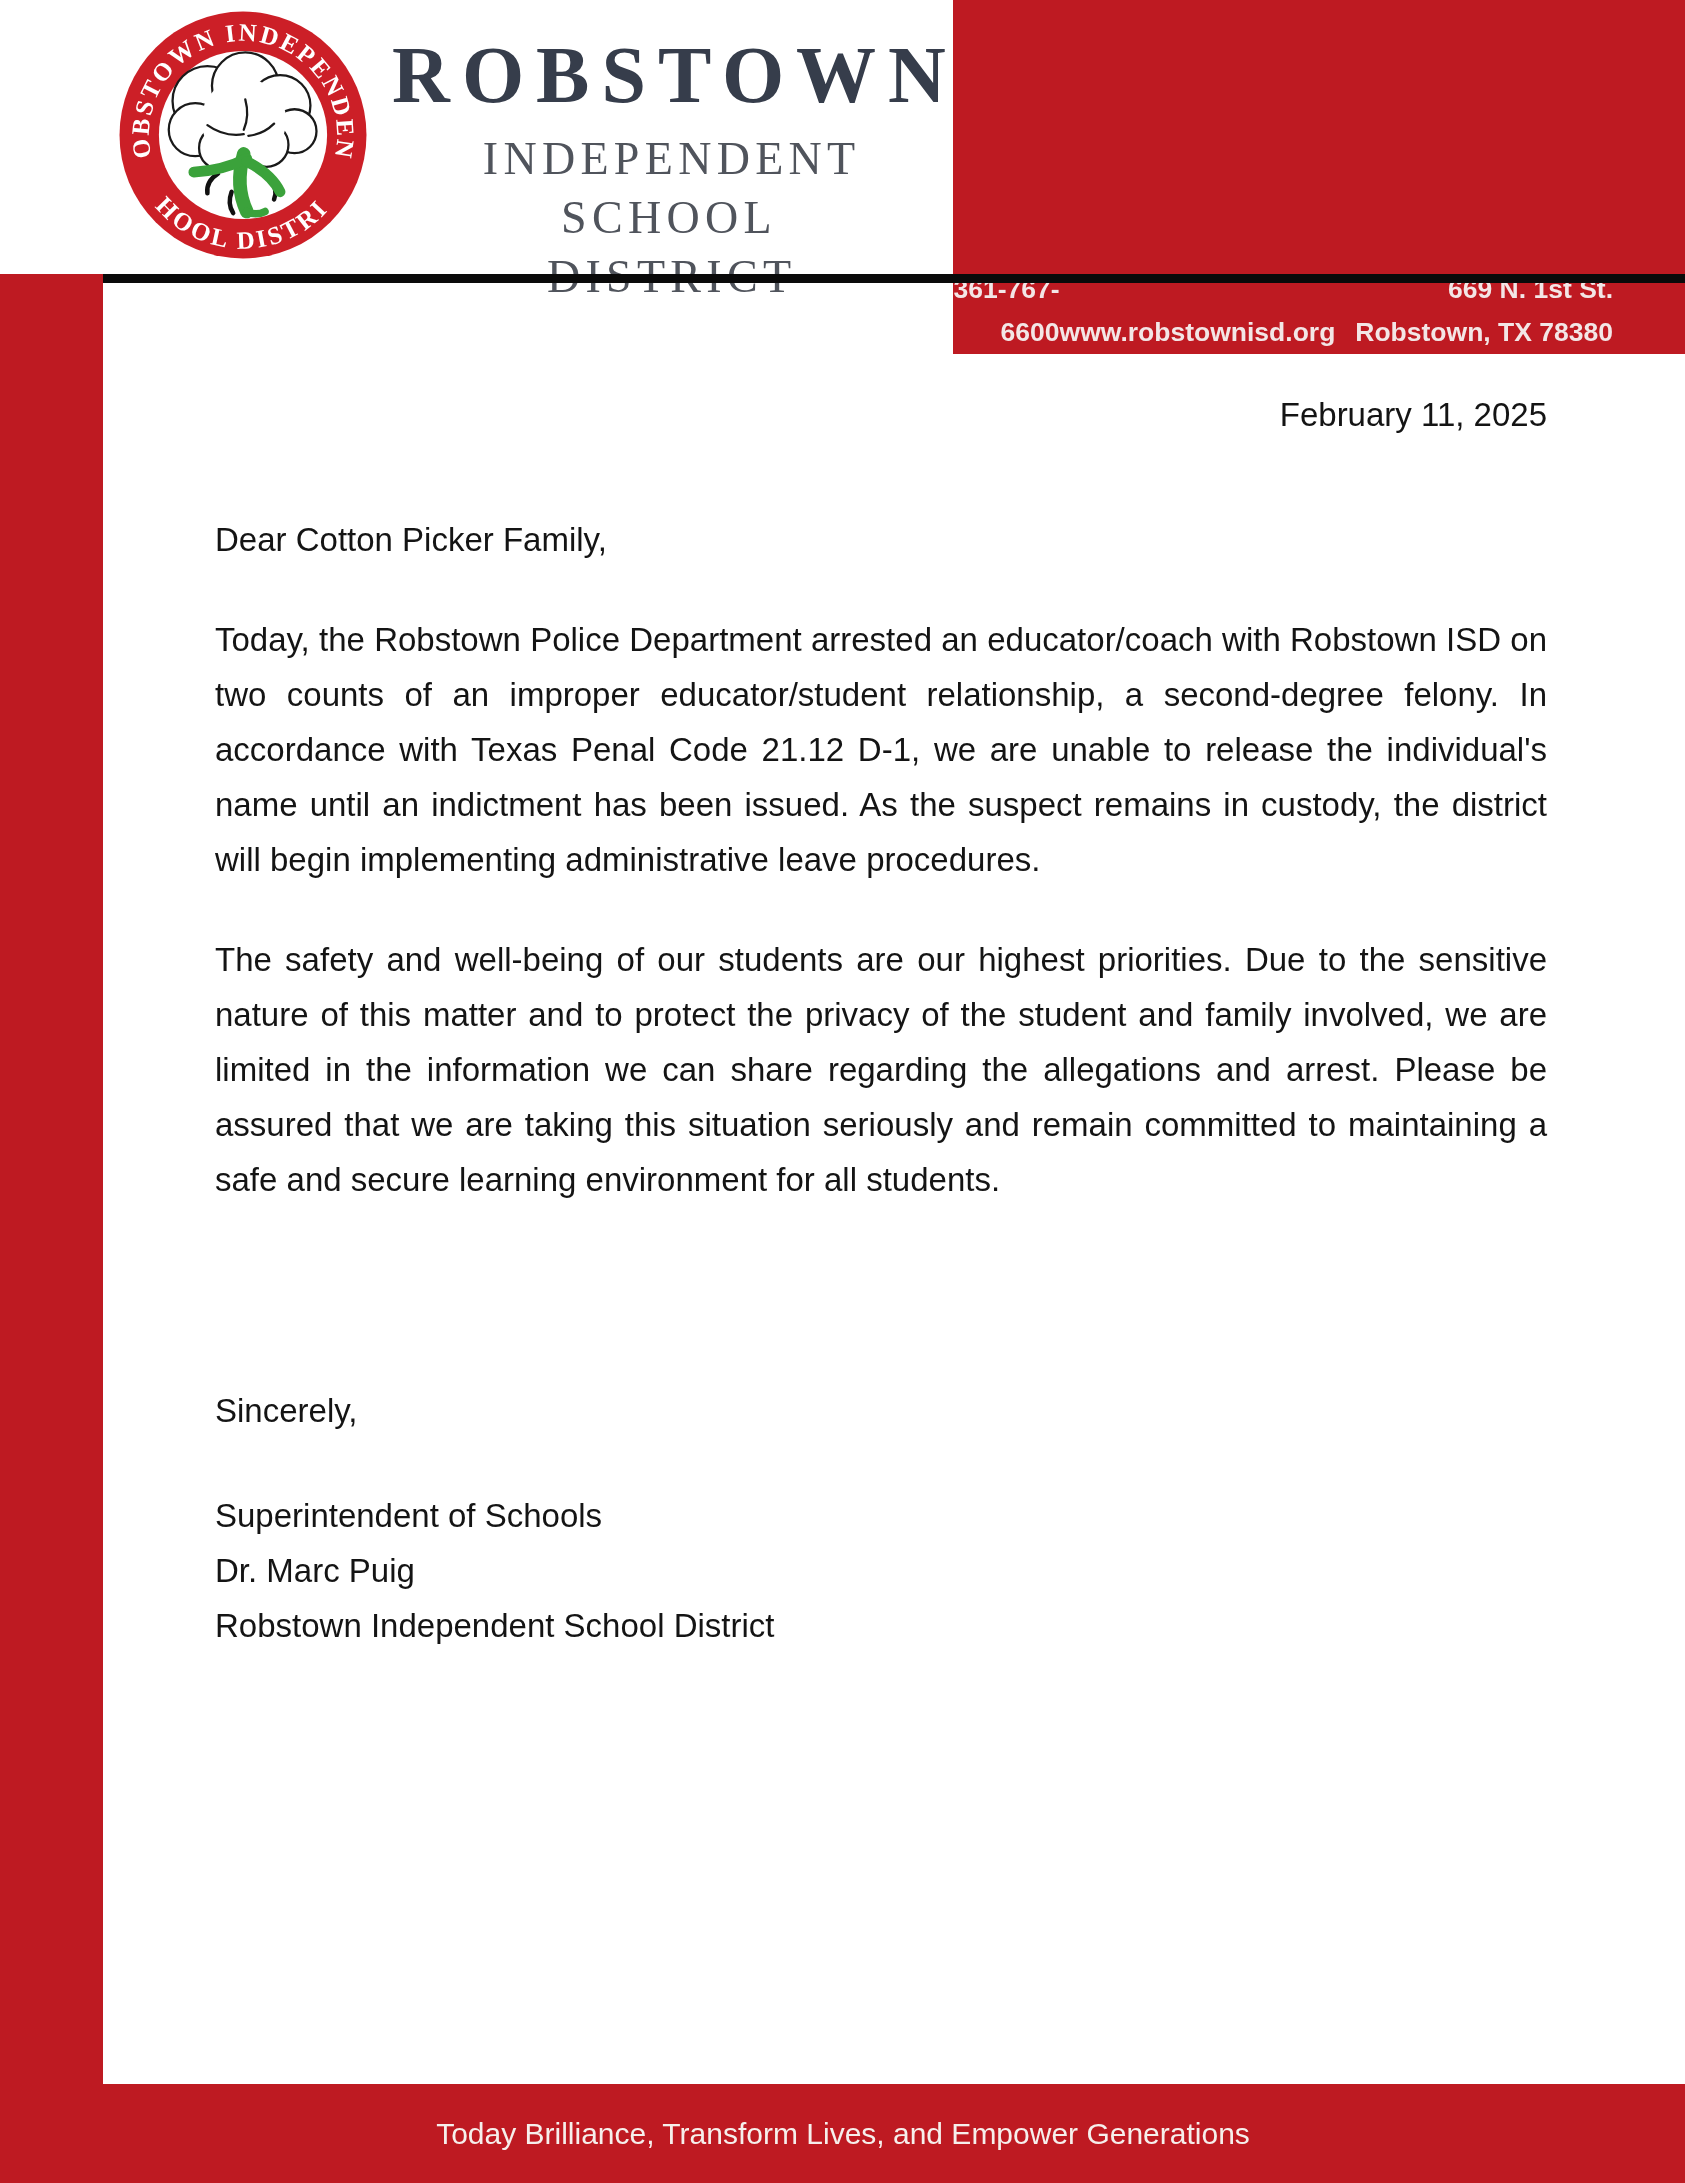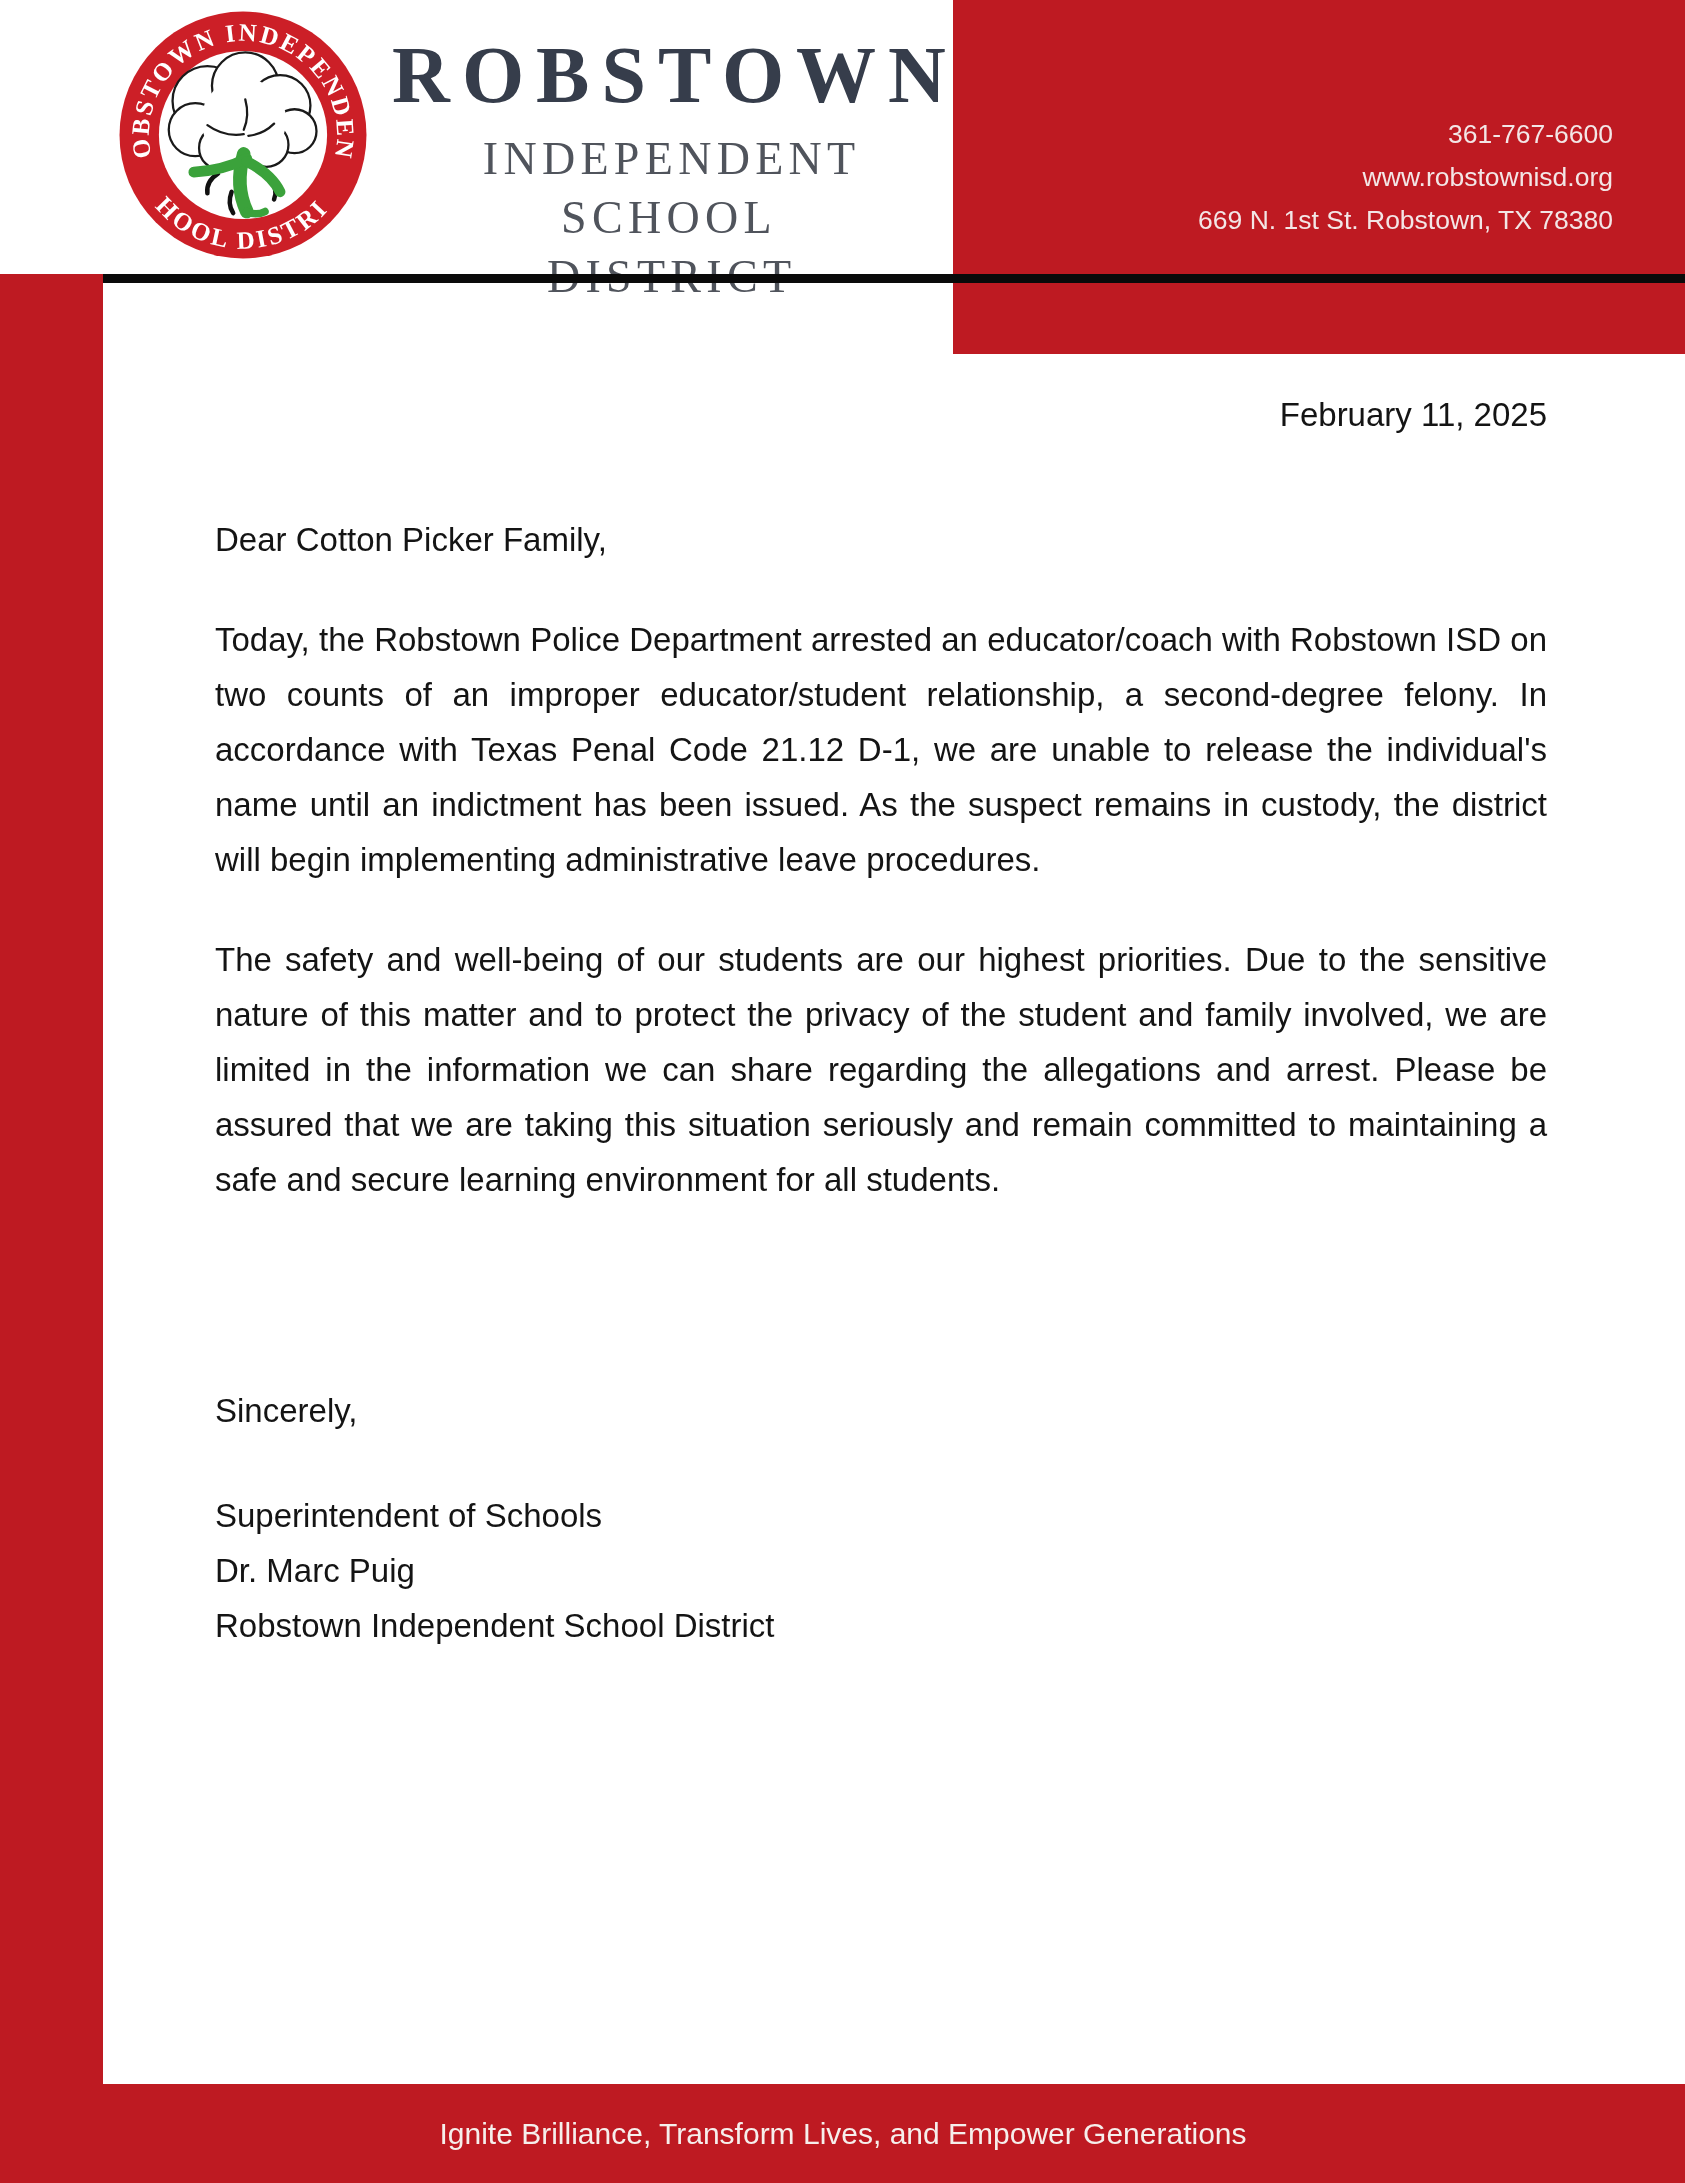--- a/index.html
+++ b/index.html
@@ -28,23 +28,23 @@
   .title-main{
     font-size:80px;font-weight:bold;letter-spacing:12px;text-indent:12px;
     color:var(--title-dark);line-height:1.06;white-space:nowrap;
   }
   .title-sub{
     font-size:46px;letter-spacing:5.3px;text-indent:5.3px;color:var(--title-gray);
     line-height:1.28;margin-top:12px;
   }
   .contact-block{
     position:absolute;left:953px;right:0;top:0;height:354px;background:var(--red);
-    display:flex;flex-direction:column;justify-content:center;align-items:flex-end;
+    display:flex;flex-direction:row;justify-content:center;align-items:flex-end;
     padding-right:73px;box-sizing:border-box;
-    color:var(--contact-text);font-size:26.5px;line-height:43px;text-align:right;
+    color:var(--contact-text);font-size:26.5px;line-height:43px;text-align:right;font-weight:bold;
   }
   .header-rule{position:absolute;left:103px;right:0;top:274px;height:9px;background:var(--rule);}
   .letter{
     position:absolute;top:284px;left:0;right:0;
     padding:4px 139px 0 215px;
     font-size:33px;line-height:55px;
   }
   .date-line{text-align:right;margin:99px 0 0 0;}
   .salutation{margin:70px 0 0 0;}
   .para{margin:45px 0 0 0;text-align:justify;}
@@ -135,17 +135,17 @@
     <p class="para">The safety and well-being of our students are our highest priorities. Due to the sensitive nature of this matter and to protect the privacy of the student and family involved, we are limited in the information we can share regarding the allegations and arrest. Please be assured that we are taking this situation seriously and remain committed to maintaining a safe and secure learning environment for all students.</p>
     <p class="closing">Sincerely,</p>
     <div class="signature">
       <div>Superintendent of Schools</div>
       <div>Dr. Marc Puig</div>
       <div>Robstown Independent School District</div>
     </div>
   </div>
 
   <div class="footer-bar">
-    <span>Ignite Brilliance, Transform Lives, and Empower Generations</span>
+    <span>Today Brilliance, Transform Lives, and Empower Generations</span>
   </div>
 
 </div>
 
 
 </body></html>

